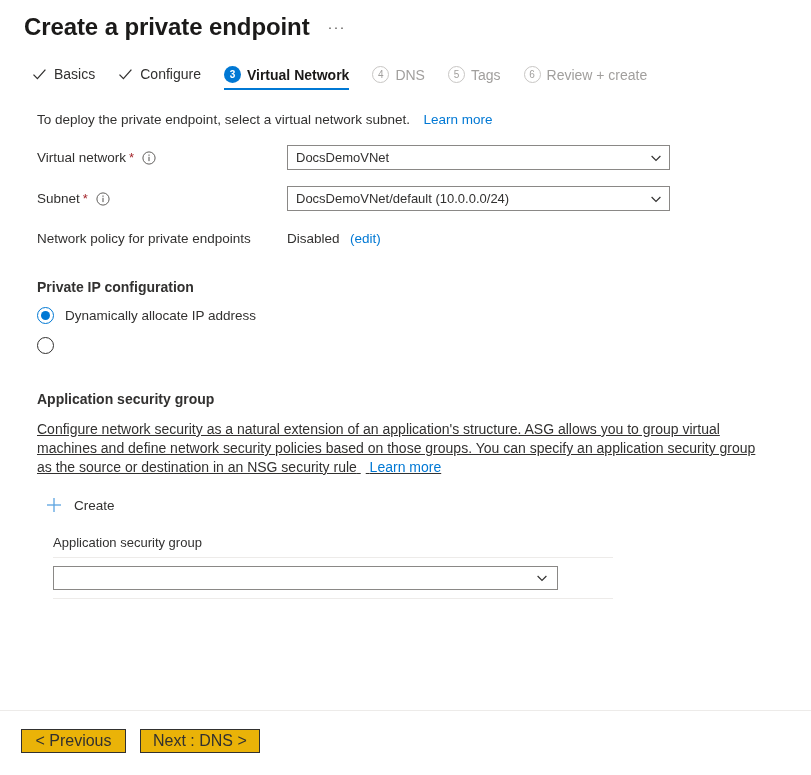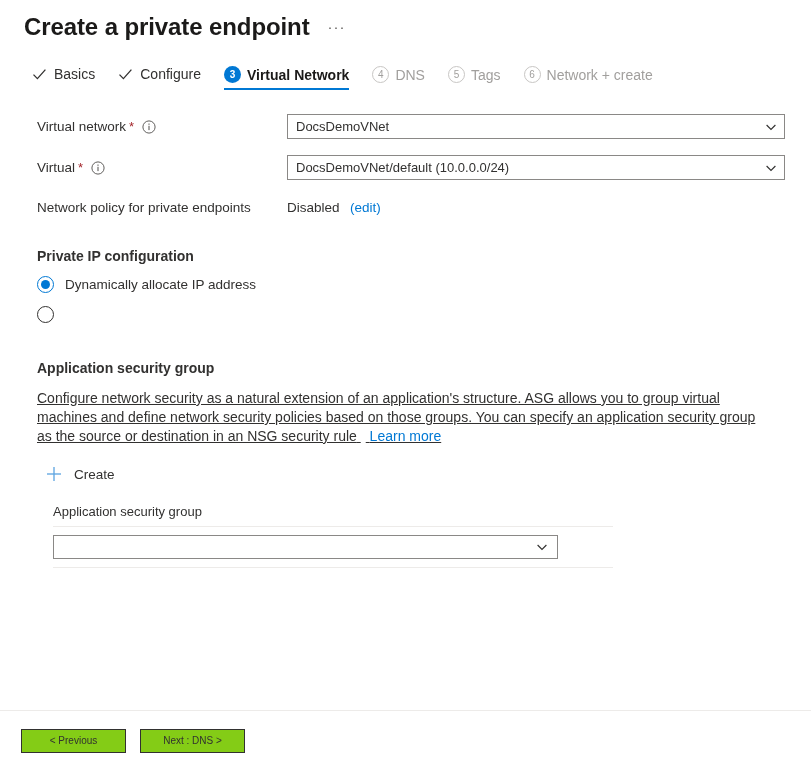--- a/index.html
+++ b/index.html
@@ -148,21 +148,21 @@
     font-size: 13px;
   }
   .info-icon {
     display: inline-flex;
     margin-left: 8px;
     align-items: center;
   }
   .info-icon svg { display: block; }
 
   .dropdown {
-    width: 498px;
+    width: 383px;
     height: 25px;
     border: 1px solid #8a8886;
     background: #ffffff;
     box-sizing: border-box;
     display: flex;
     align-items: center;
     padding: 0 6px 0 8px;
     font-size: 13px;
     color: #323130;
     cursor: pointer;
@@ -288,23 +288,23 @@
     position: absolute;
     top: 729px;
     left: 21px;
     display: flex;
     align-items: center;
   }
   .footer-btn {
     min-width: 105px;
     height: 24px;
     border: 1px solid #323130;
-    background: #84cc16;
-    color: #323130;
-    font-size: 10px;
+    background: #eab308;
+    color: #323130;
+    font-size: 16px;
     font-family: "Liberation Sans", sans-serif;
     cursor: pointer;
     padding: 0 12px;
     box-sizing: border-box;
     margin-right: 14px;
     line-height: 22px;
   }
 </style>
 </head>
 <body>
@@ -344,28 +344,33 @@
     <span class="tab-label">DNS</span>
   </div>
 
   <div class="wizard-tab disabled">
     <span class="step-badge hollow">5</span>
     <span class="tab-label">Tags</span>
   </div>
 
   <div class="wizard-tab disabled">
     <span class="step-badge hollow">6</span>
-    <span class="tab-label">Network + create</span>
+    <span class="tab-label">Review + create</span>
   </div>
 
 </div>
 
 <div class="content">
 
 
+  <div class="section-desc">
+    <span>To deploy the private endpoint, select a virtual network subnet.</span>
+    <span style="display:inline-block;width:6px"></span>
+    <span class="link">Learn more</span>
+  </div>
 
   <div class="form-row">
     <div class="form-label">
       <span>Virtual network</span>
       <span class="req-star">*</span>
       <span class="info-icon">
         <svg width="14" height="14" viewBox="0 0 14 14">
           <circle cx="7" cy="7" r="6.1" fill="none" stroke="#605e5c" stroke-width="1"></circle>
           <rect x="6.45" y="5.8" width="1.1" height="4.3" fill="#605e5c"></rect>
           <rect x="6.45" y="3.5" width="1.1" height="1.3" fill="#605e5c"></rect>
@@ -377,21 +382,21 @@
       <span class="chevron">
         <svg width="14" height="14" viewBox="0 0 14 14">
             <path d="M2.6 5 L7 9.4 L11.4 5" fill="none" stroke="#323130" stroke-width="1.15"></path>
           </svg>
       </span>
     </div>
   </div>
 
   <div class="form-row">
     <div class="form-label">
-      <span>Virtual</span>
+      <span>Subnet</span>
       <span class="req-star">*</span>
       <span class="info-icon">
         <svg width="14" height="14" viewBox="0 0 14 14">
           <circle cx="7" cy="7" r="6.1" fill="none" stroke="#605e5c" stroke-width="1"></circle>
           <rect x="6.45" y="5.8" width="1.1" height="4.3" fill="#605e5c"></rect>
           <rect x="6.45" y="3.5" width="1.1" height="1.3" fill="#605e5c"></rect>
         </svg>
       </span>
     </div>
     <div class="dropdown">

